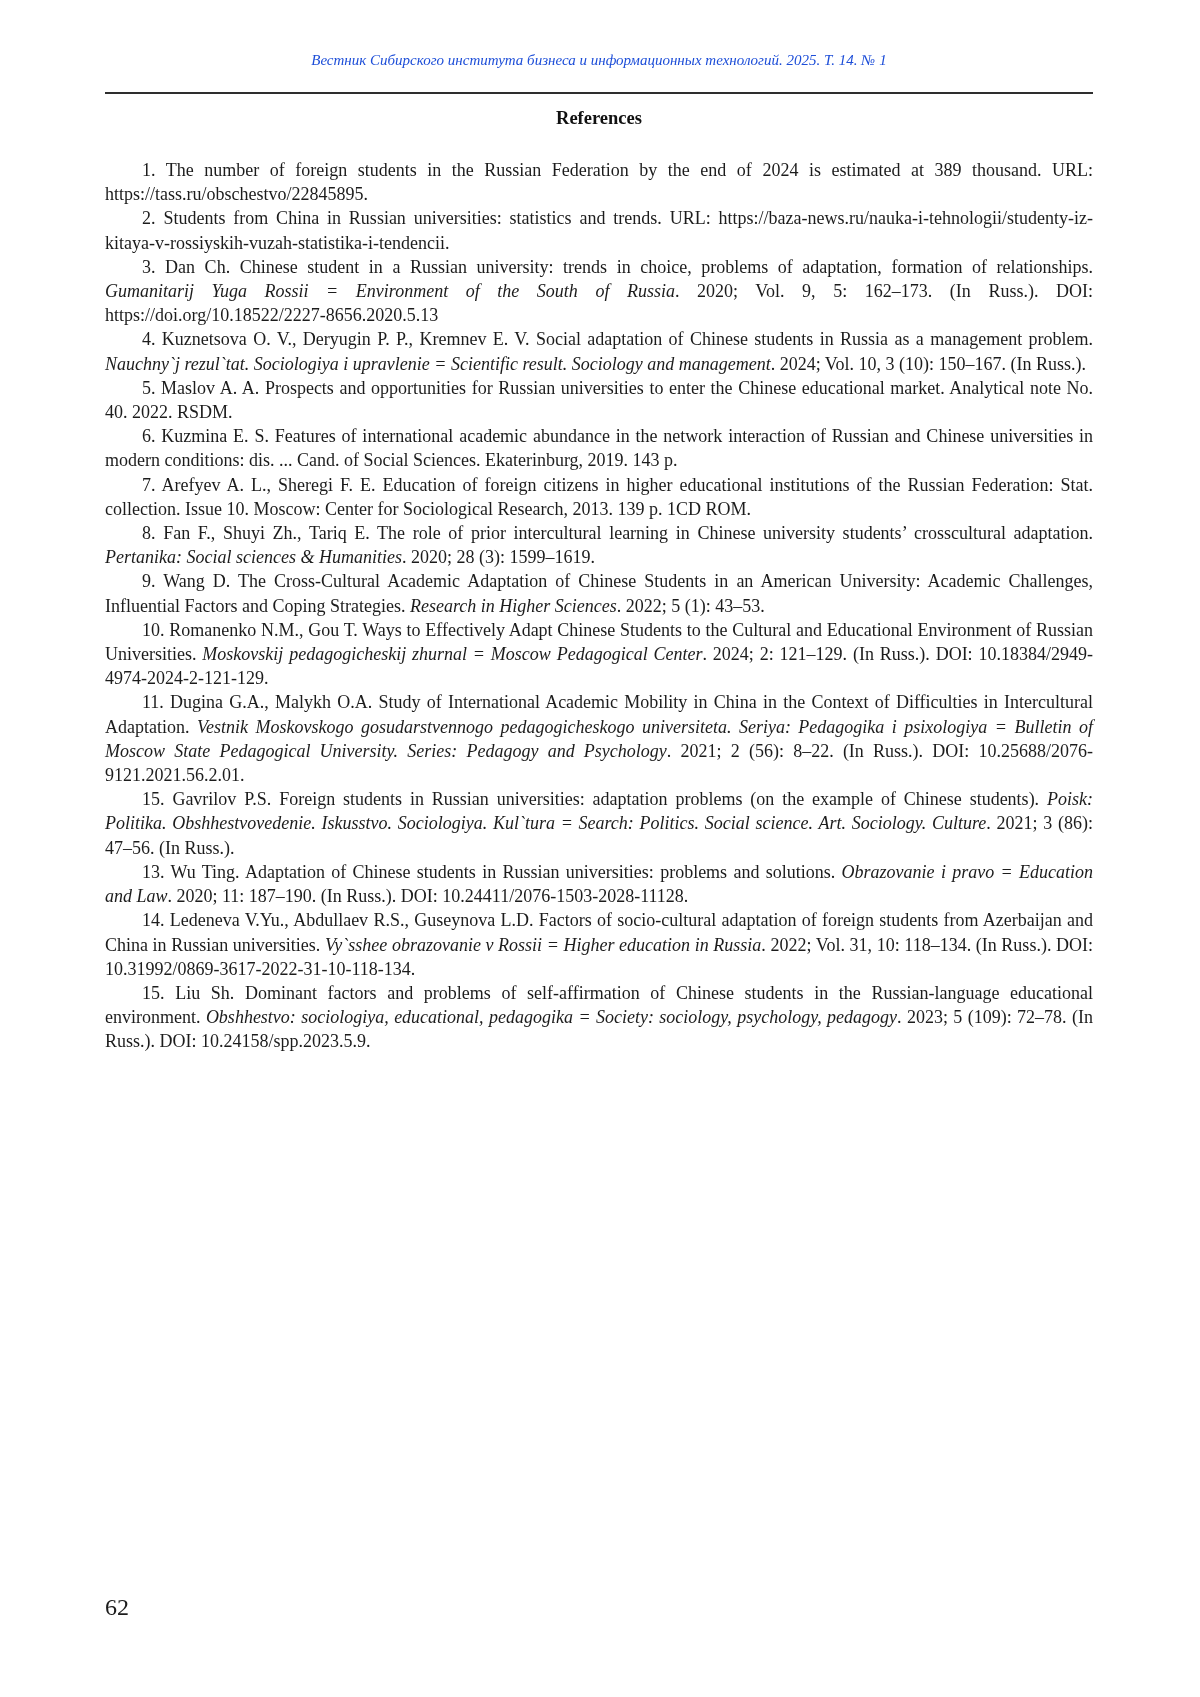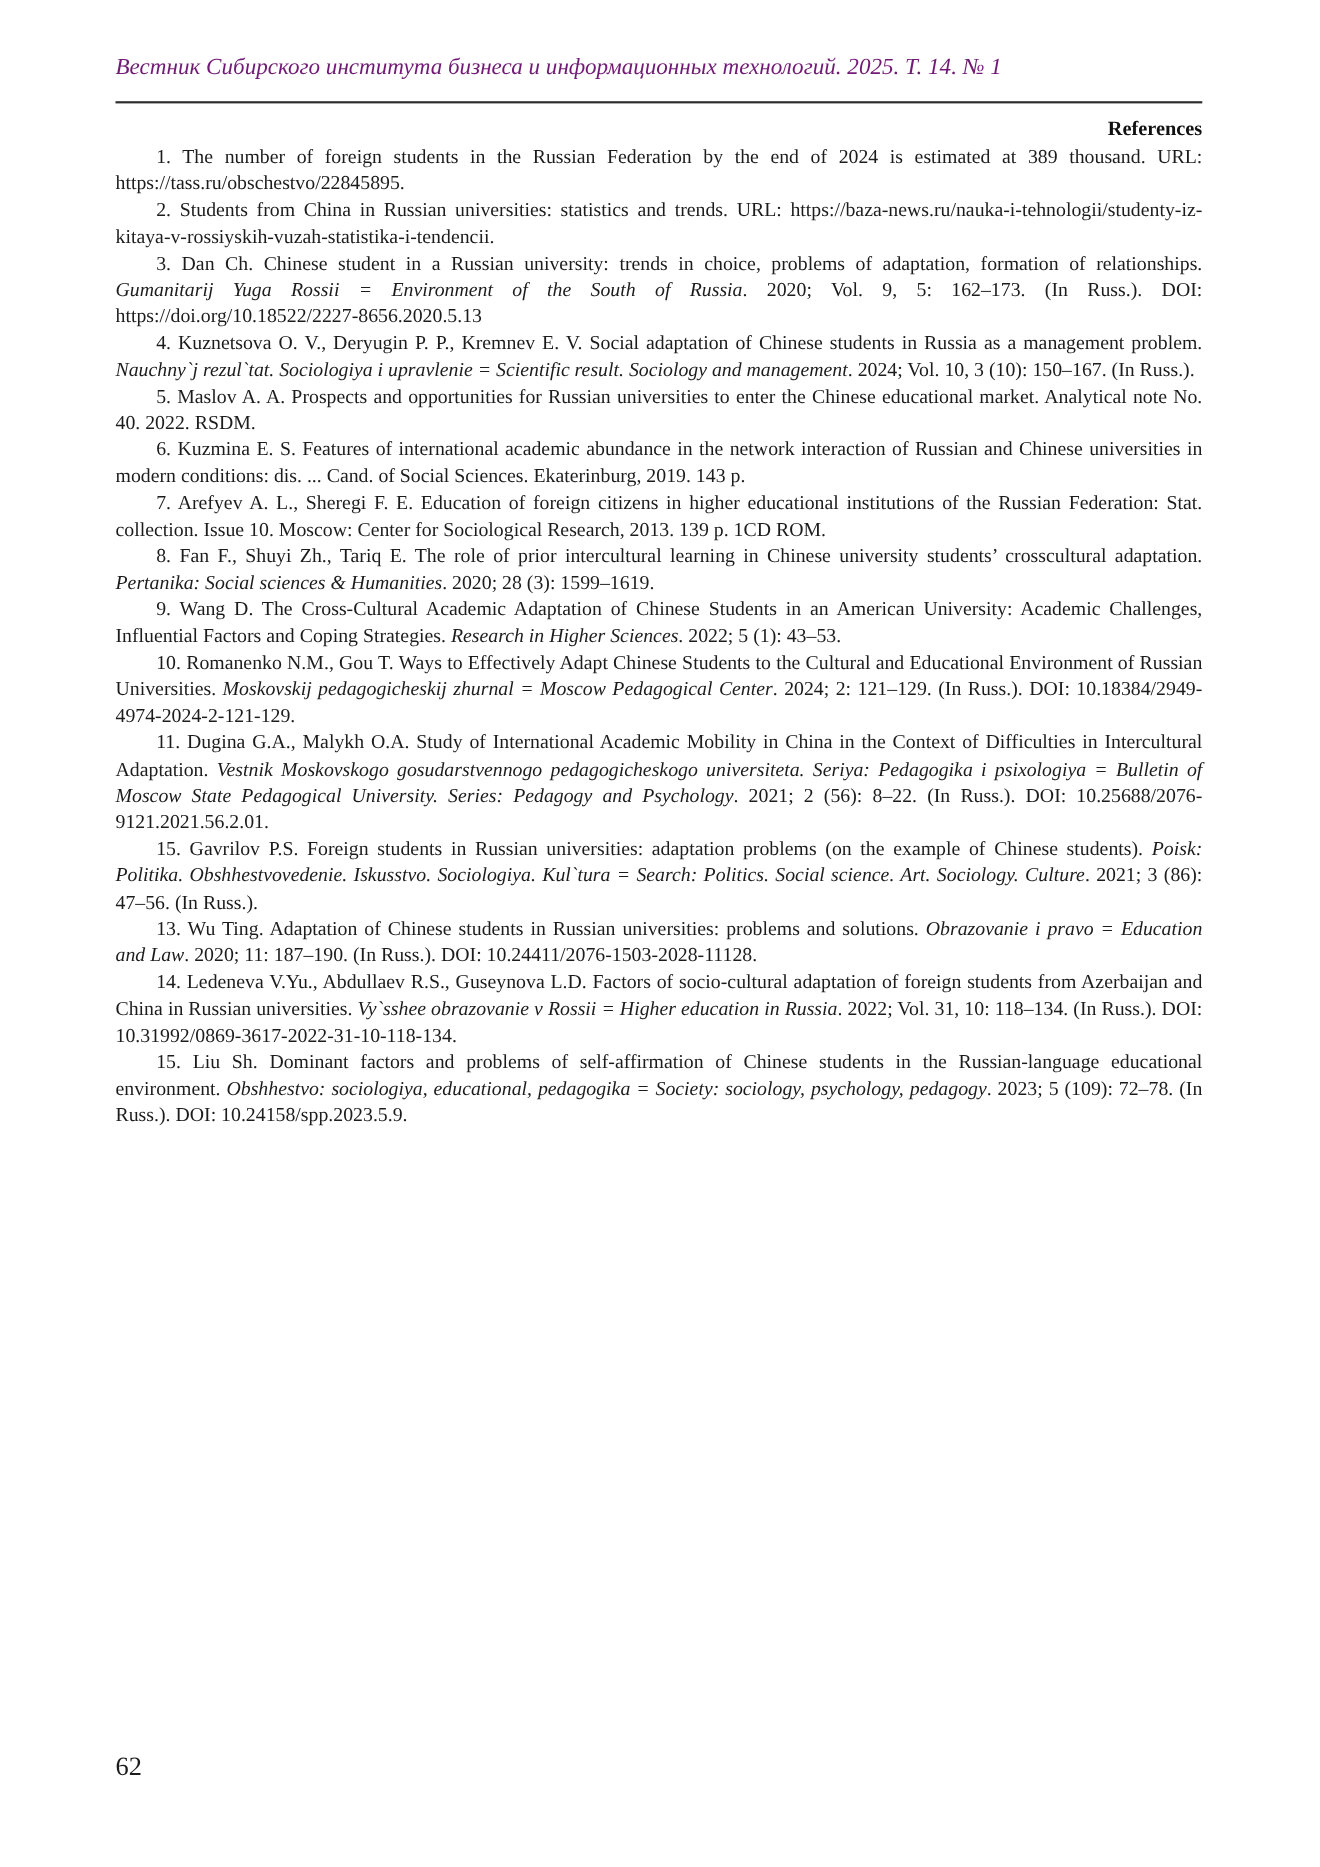--- a/index.html
+++ b/index.html
@@ -17,39 +17,40 @@
     overflow: hidden;
   }
   .content {
     position: absolute;
     left: 105px;
     top: 48px;
     width: 988px;
   }
   .journal-header {
     font-style: italic;
-    font-size: 21px;
+    font-size: 15px;
     line-height: 24px;
-    color: #701a75;
+    color: #1d4ed8;
+    text-align: center;
   }
   .header-rule {
     margin-top: 20px;
     height: 0;
     border-top: 2.5px solid #2e2e2e;
   }
   .section-title {
     margin-top: 12px;
-    text-align: right;
+    text-align: center;
     font-weight: bold;
     font-size: 18.5px;
     line-height: 24px;
     color: #111111;
   }
   .refs {
-    margin-top: 0;
+    margin-top: 28px;
   }
   p.ref {
     margin: 0;
     padding: 0;
     text-indent: 37px;
     text-align: justify;
     text-align-last: left;
     font-size: 18px;
     line-height: 24.2px;
     color: #1c1c1c;

